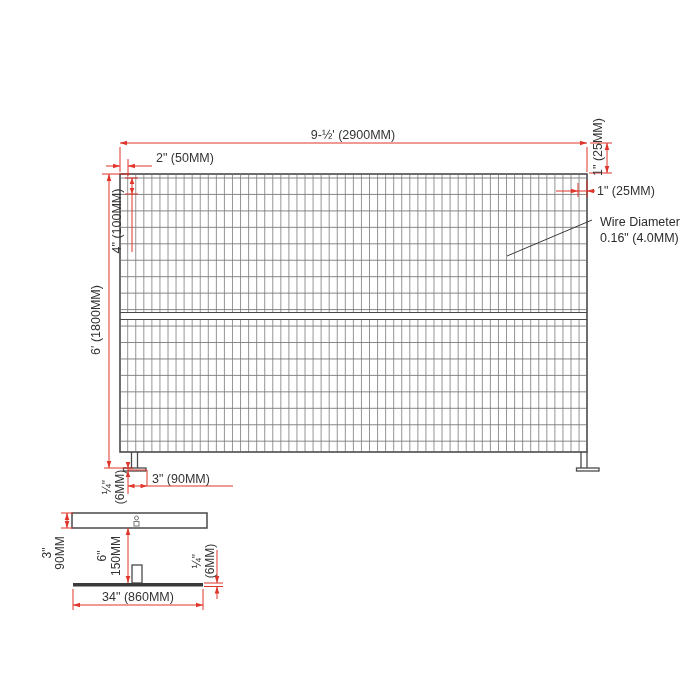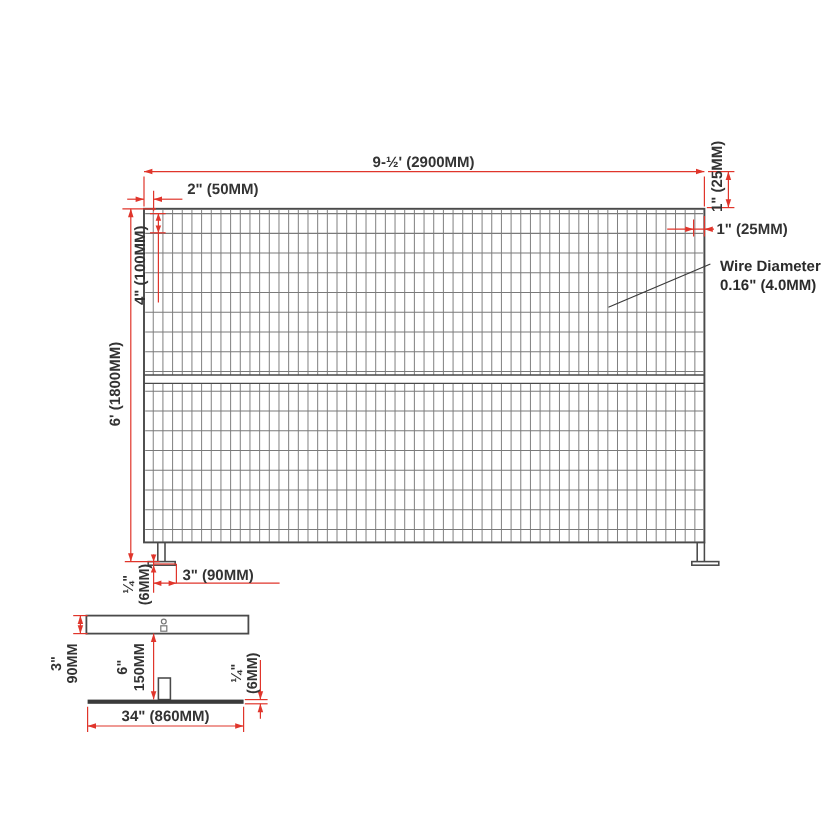--- a/index.html
+++ b/index.html
@@ -2,21 +2,20 @@
 <html><head>
 <meta charset="utf-8">
 <style>
   html,body{margin:0;padding:0;background:#ffffff;}
   .stage{
     position:relative;
     width:700px;height:700px;
     background:#ffffff;
     font-family:"Liberation Sans", sans-serif;
     overflow:hidden;
-    font-weight:bold;
   }
   svg{display:block;}
   text{
     font-family:"Liberation Sans", sans-serif;
     fill:#333333;
   }
   .dim-text{font-size:12.5px;}
   .dim-text-sm{font-size:12px;}
   .note-text{font-size:12.5px;fill:#2b2b2b;}
 </style>

